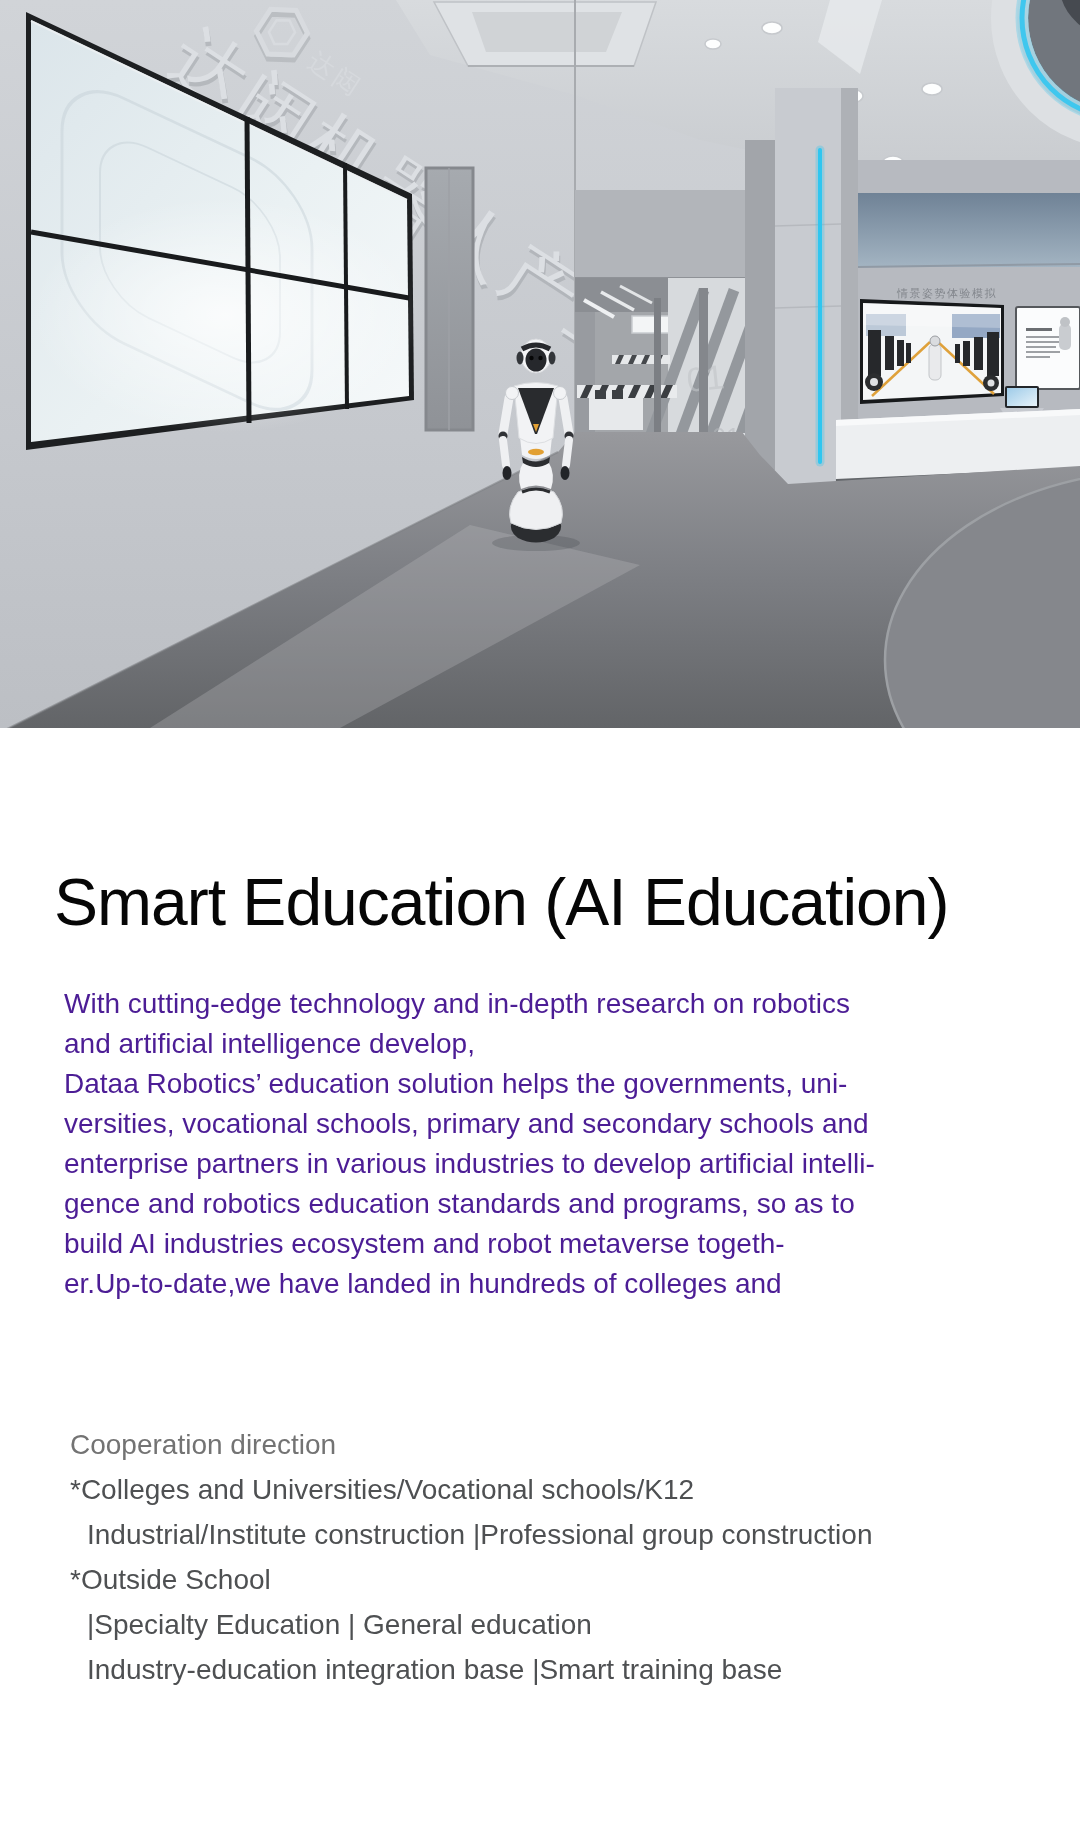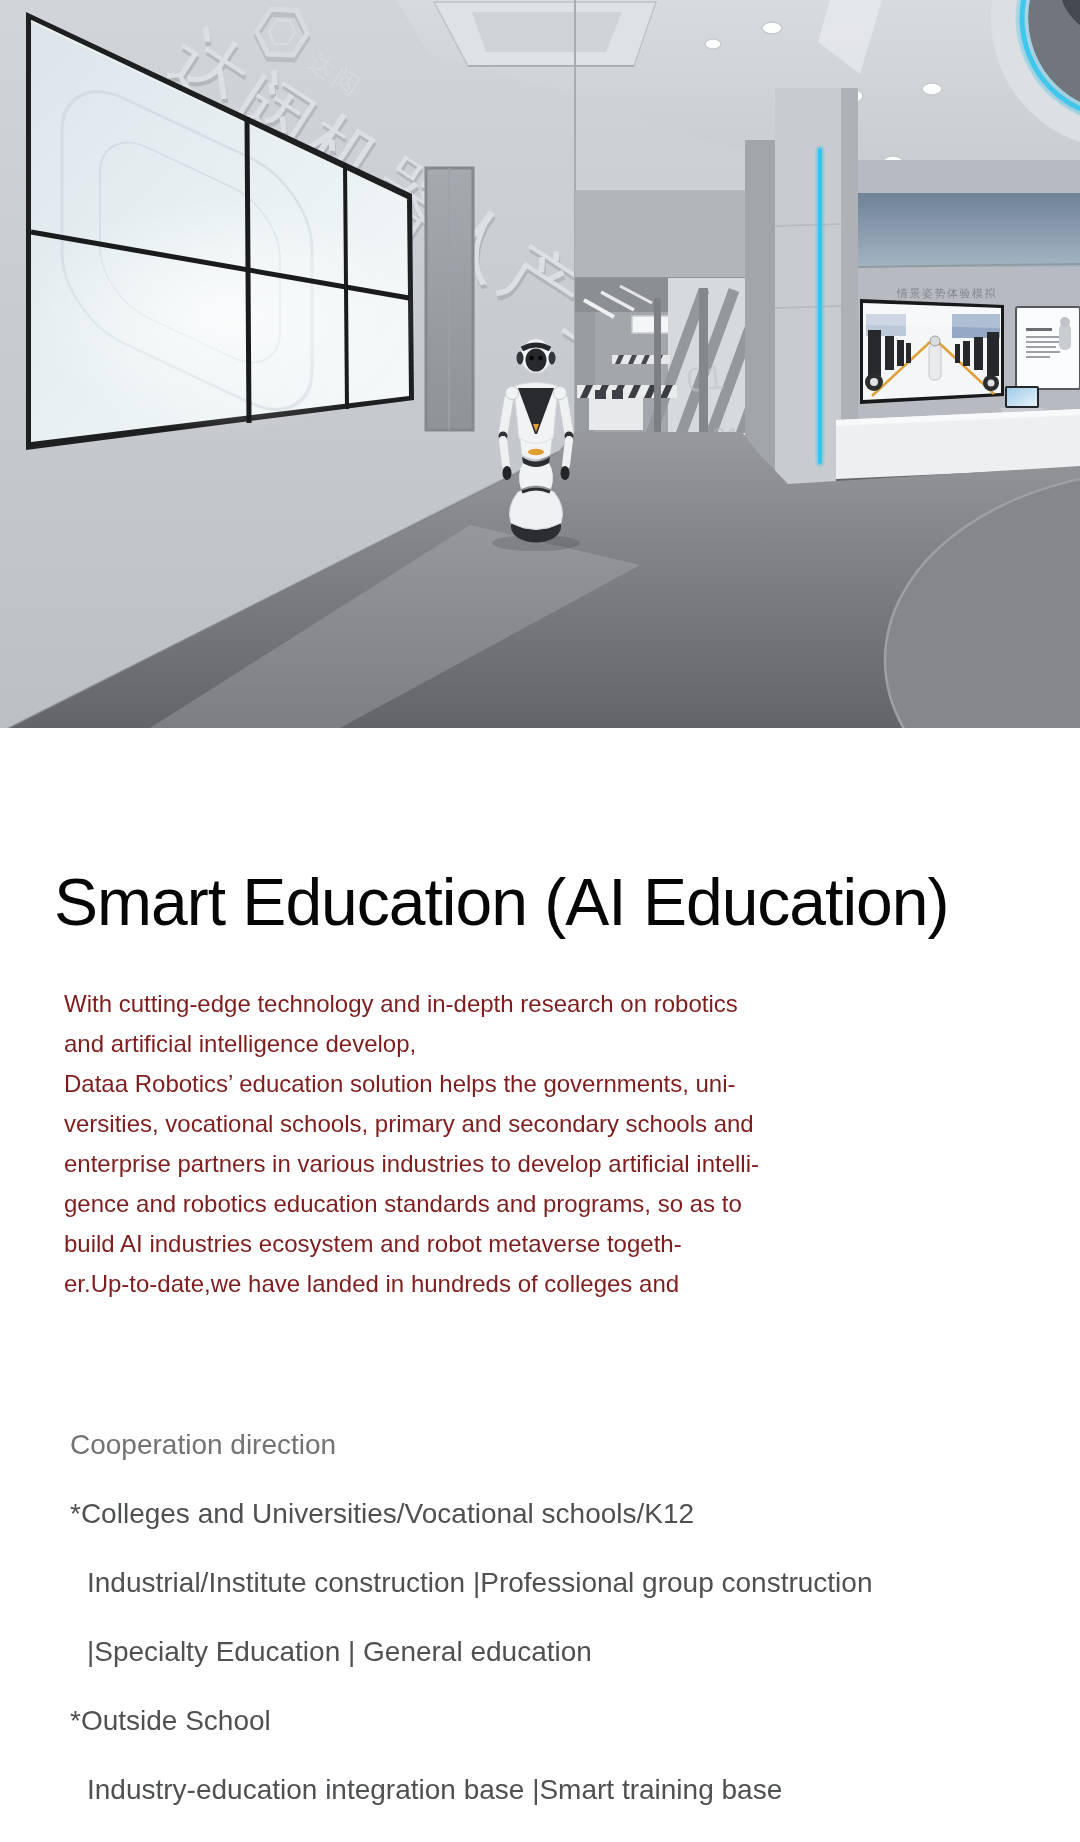--- a/index.html
+++ b/index.html
@@ -3,24 +3,24 @@
 <meta charset="utf-8">
 <style>
   html,body{margin:0;padding:0;background:#ffffff;}
   .page{position:relative;width:1080px;height:1842px;background:#ffffff;overflow:hidden;
         font-family:"Liberation Sans","DejaVu Sans",sans-serif;}
   .hero{position:absolute;left:0;top:0;width:1080px;height:728px;margin:0;}
   .hero svg{display:block;}
   .page-title{position:absolute;left:40px;top:850px;margin:14px;font-size:66px;font-weight:400;
               letter-spacing:-1px;color:#060606;white-space:nowrap;}
   .para{position:absolute;left:64px;top:984px;width:990px;}
-  .pline{height:40px;line-height:40px;font-size:24px;color:#7f1d1d;white-space:pre;}
+  .pline{height:40px;line-height:40px;font-size:28px;color:#4c1d95;white-space:pre;}
   .coop{position:absolute;left:70px;top:1422px;width:990px;}
   .coop-heading{height:45px;line-height:45px;font-size:28px;color:#737373;white-space:pre;}
-  .cline{height:45px;line-height:45px;font-size:28px;color:#4e5052;white-space:pre;margin-top:24px;}
+  .cline{height:45px;line-height:45px;font-size:28px;color:#4e5052;white-space:pre;}
   .cline.indent{padding-left:17px;}
 </style>
 </head>
 <body>
 
 <div class="page">
 
   <figure class="hero">
     <svg viewBox="0 0 1080 728" width="1080" height="728">
       <defs>
@@ -320,21 +320,21 @@
     </div>
 
   <div class="coop">
     <div class="coop-heading">Cooperation direction</div>
     <div>
 
         <div class="cline">*Colleges and Universities/Vocational schools/K12</div>
 
         <div class="cline indent">Industrial/Institute construction |Professional group construction</div>
 
+        <div class="cline">*Outside School</div>
+
         <div class="cline indent">|Specialty Education | General education</div>
-
-        <div class="cline">*Outside School</div>
 
         <div class="cline indent">Industry-education integration base |Smart training base</div>
       </div>
   </div>
 
 </div>
 
 </body></html>

